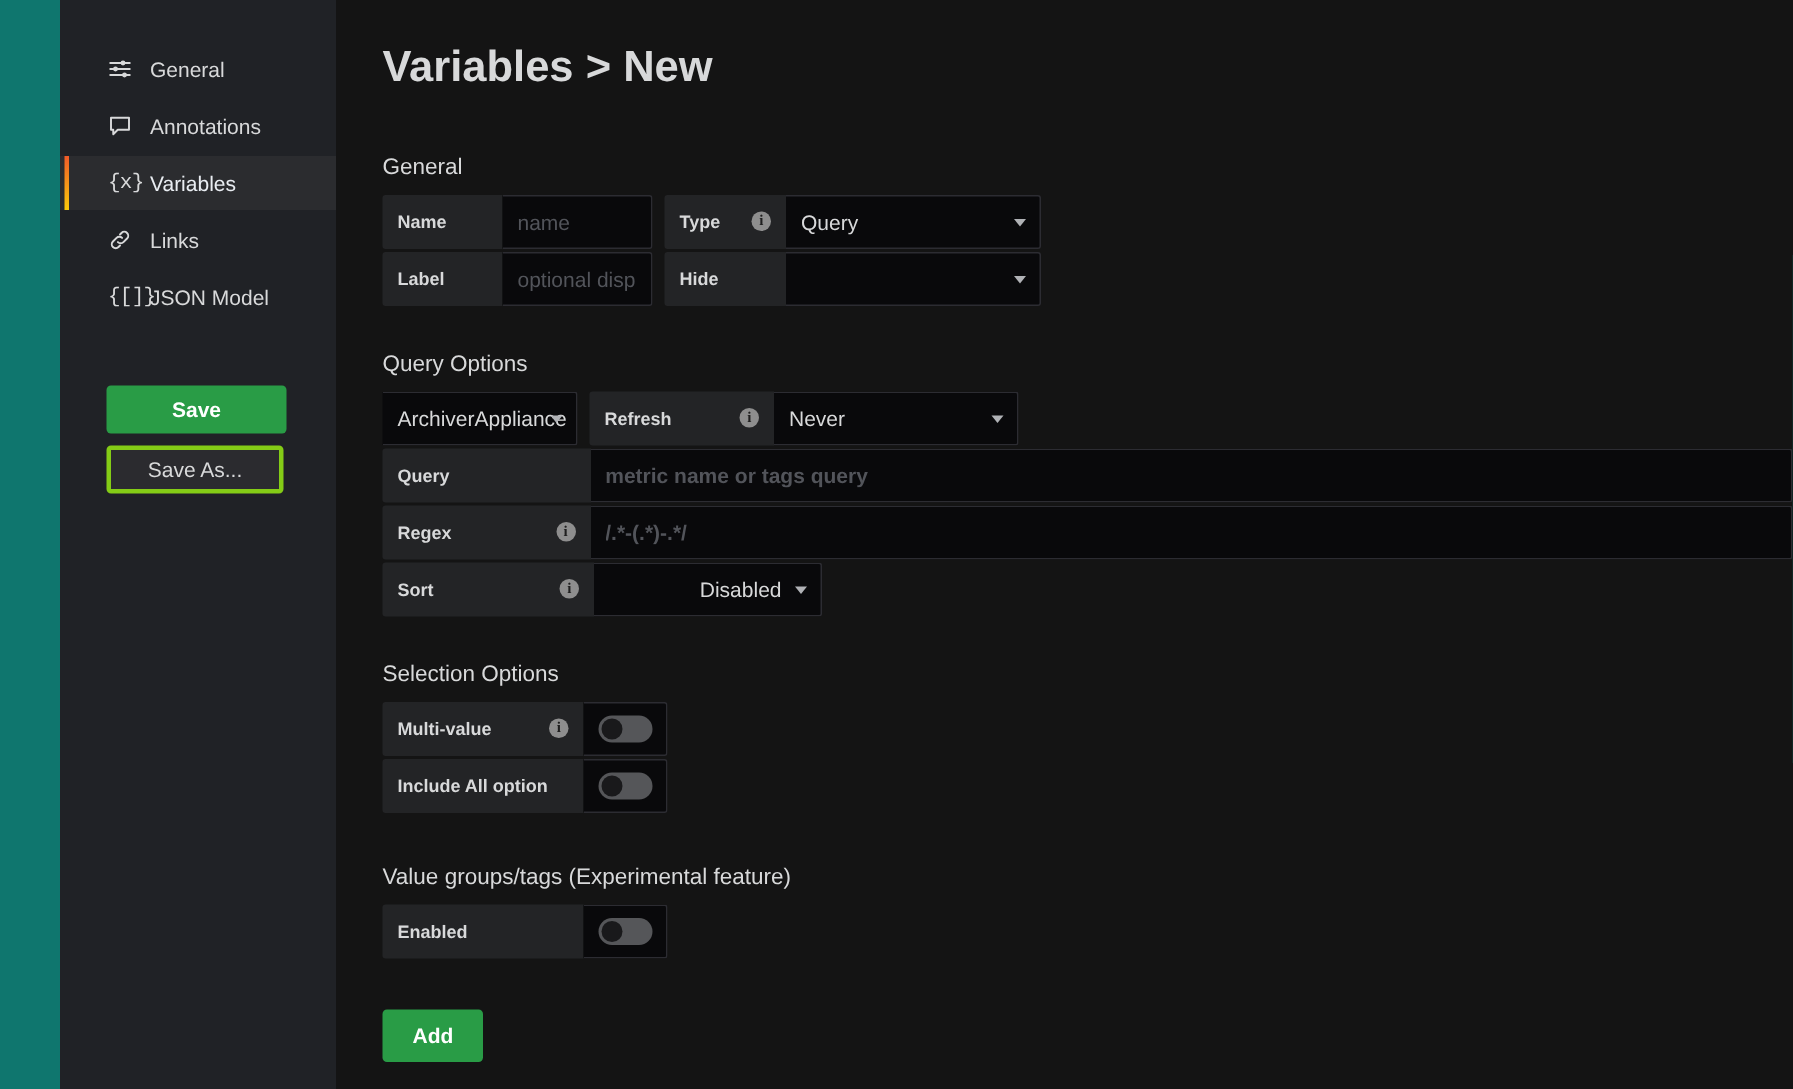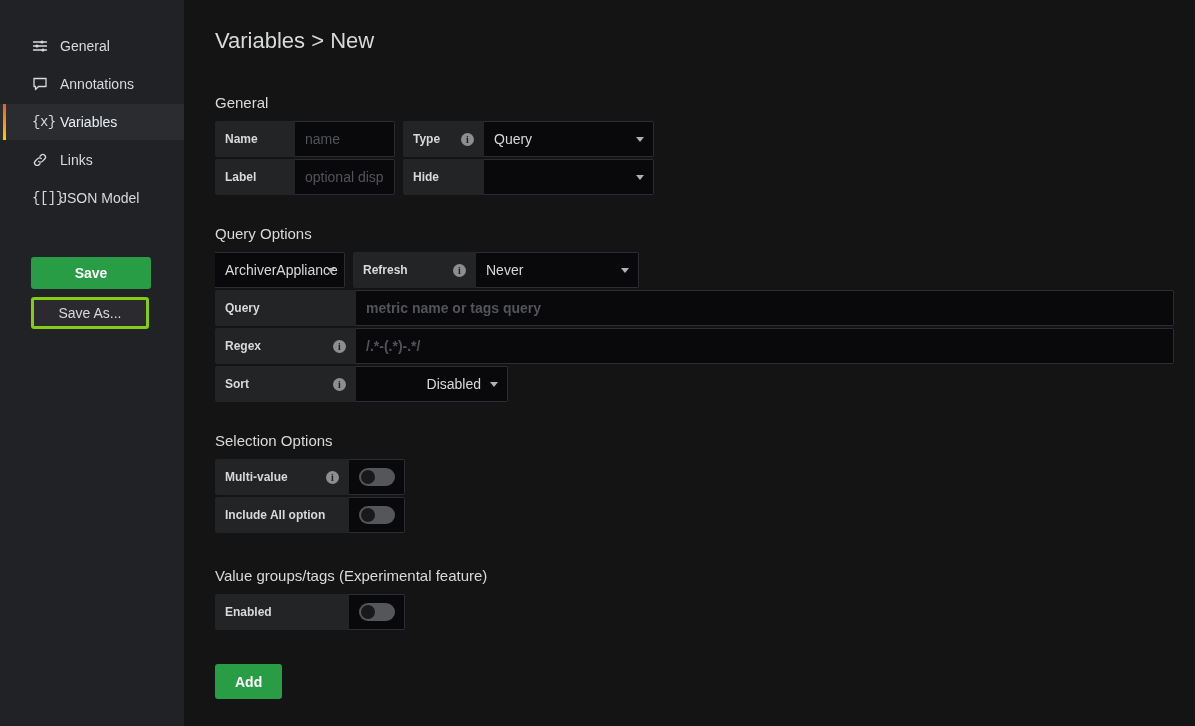--- a/index.html
+++ b/index.html
@@ -10,21 +10,22 @@
     height: 726px;
     overflow: hidden;
     background: #141414;
     font-family: "Liberation Sans", sans-serif;
   }
   .app {
     position: relative;
     width: 1195px;
     height: 726px;
     display: flex;
-    background: #be185d;
+    background: #0f766e;
+    padding-left: 40px;
   }
 
   
   .sidebar {
     width: 184px;
     height: 726px;
     background: #202226;
     flex: 0 0 184px;
     padding-top: 28px;
     position: relative;
@@ -104,23 +105,23 @@
 
   
   .main {
     flex: 1 1 auto;
     height: 726px;
     background: #141414;
     padding: 28px 0 0 31px;
     overflow: hidden;
   }
   .page-title {
-    font-size: 22px;
-    color: #d8d9da;
-    font-weight: normal;
+    font-size: 29px;
+    color: #d8d9da;
+    font-weight: bold;
     margin: 0 0 40px 0;
     line-height: 1.2;
   }
   .section-title {
     font-size: 15px;
     color: #d8d9da;
     margin: 0 0 10px 0;
     font-weight: normal;
   }
   .section { margin-bottom: 0; }

